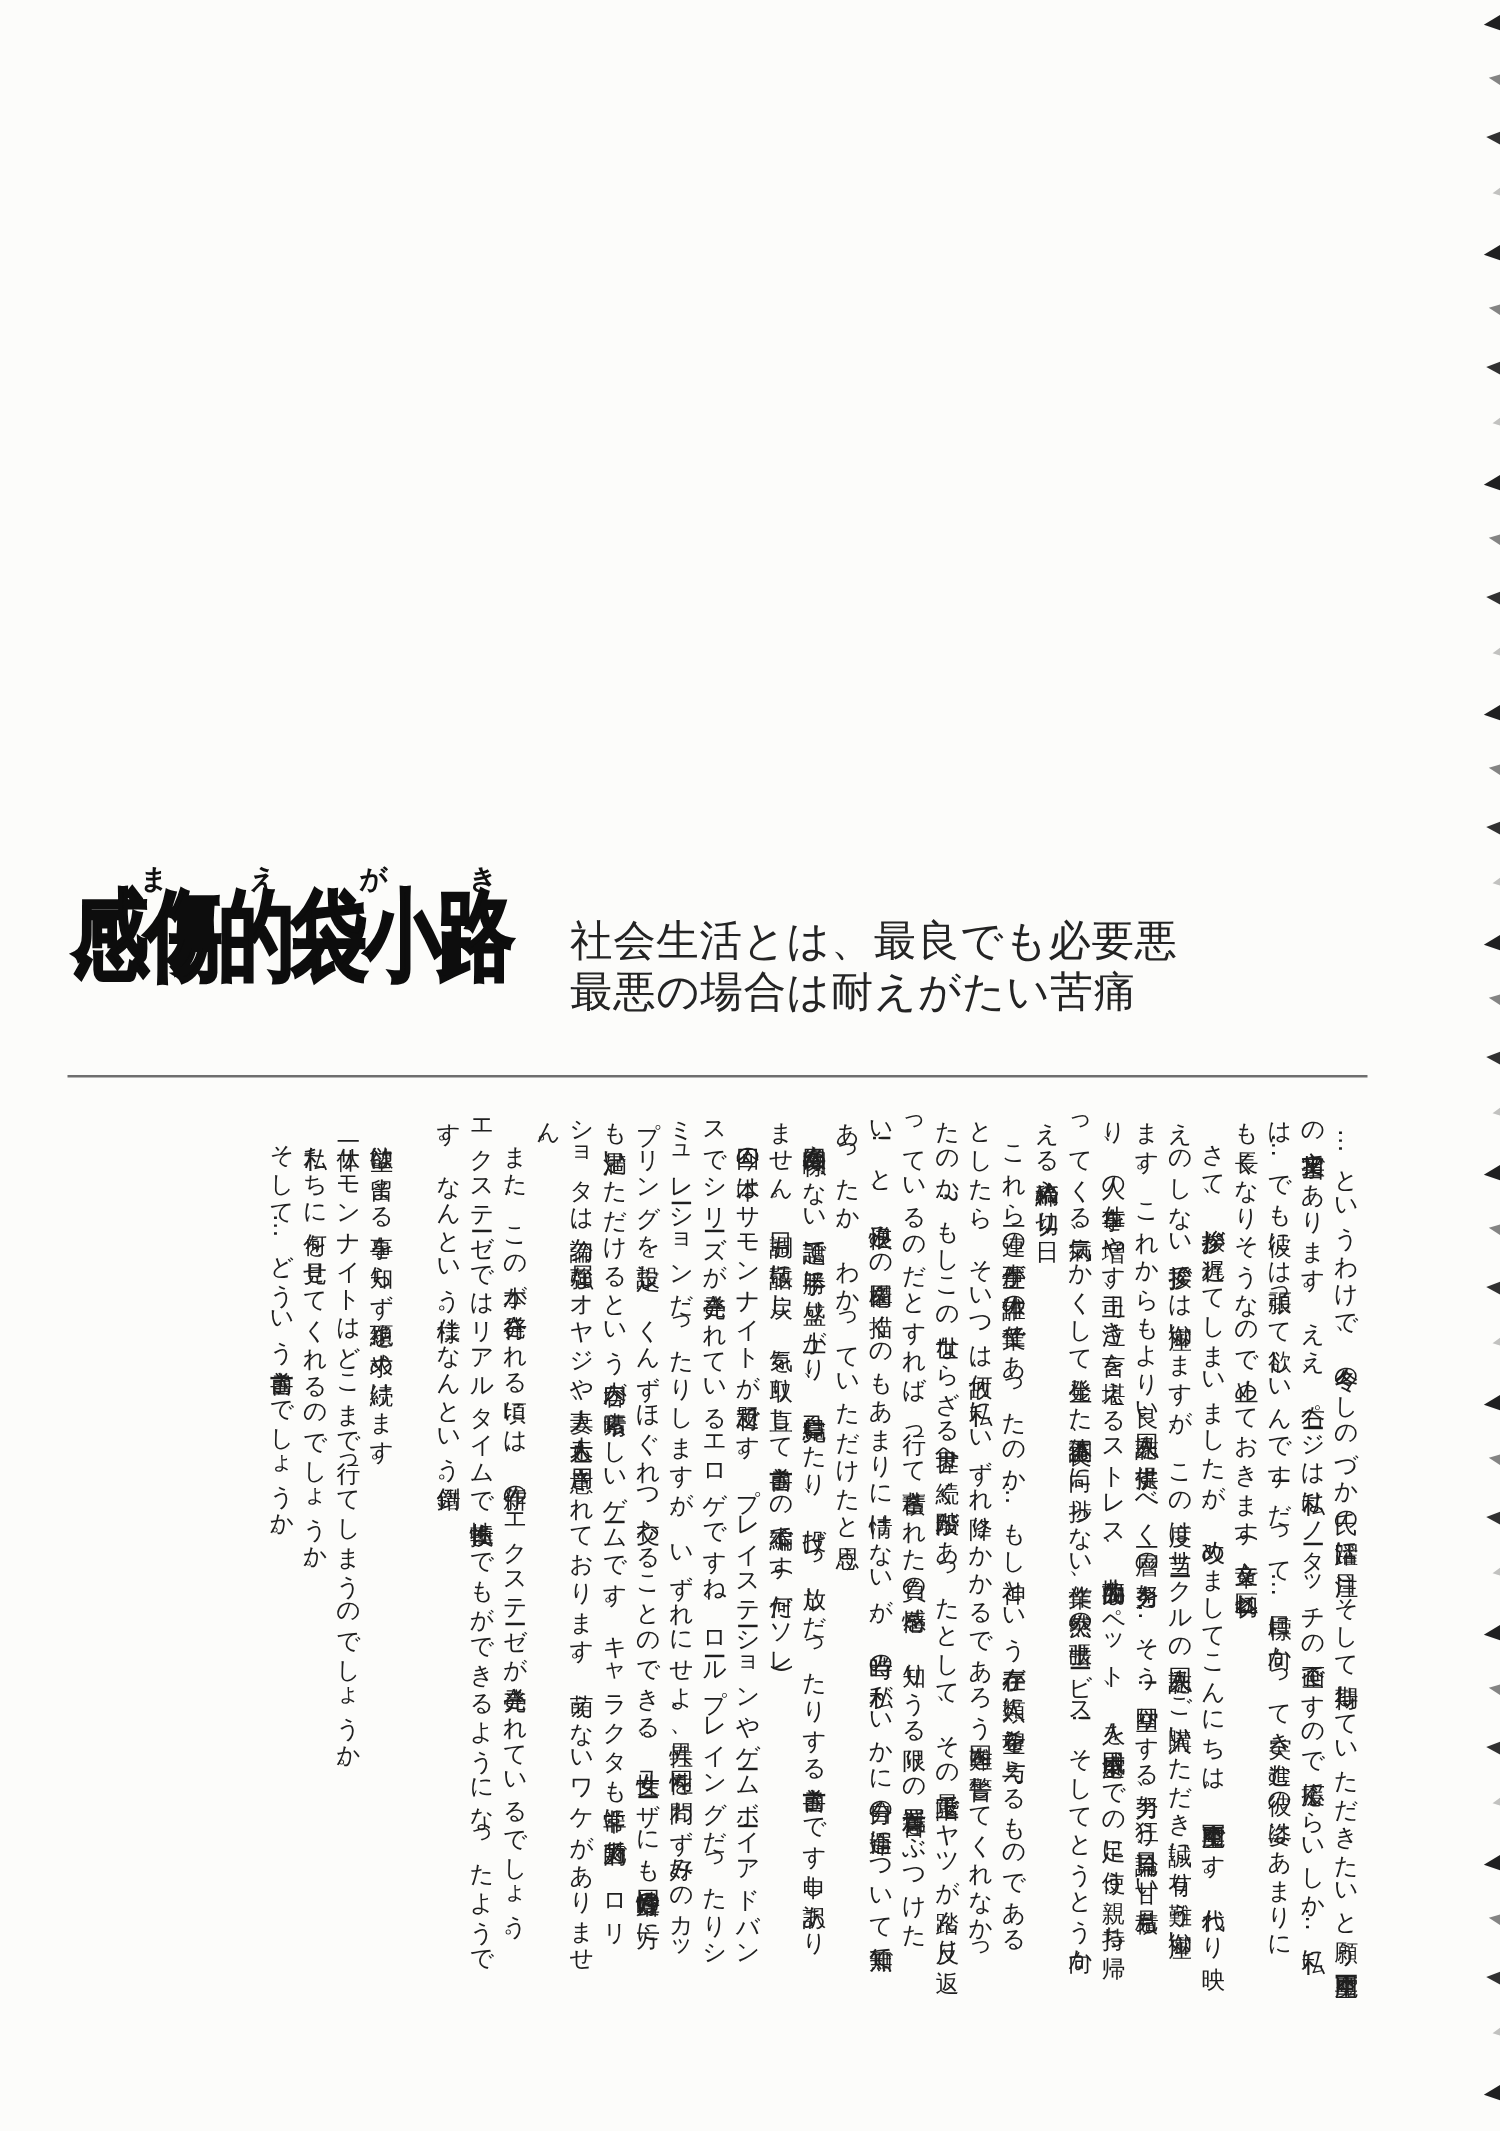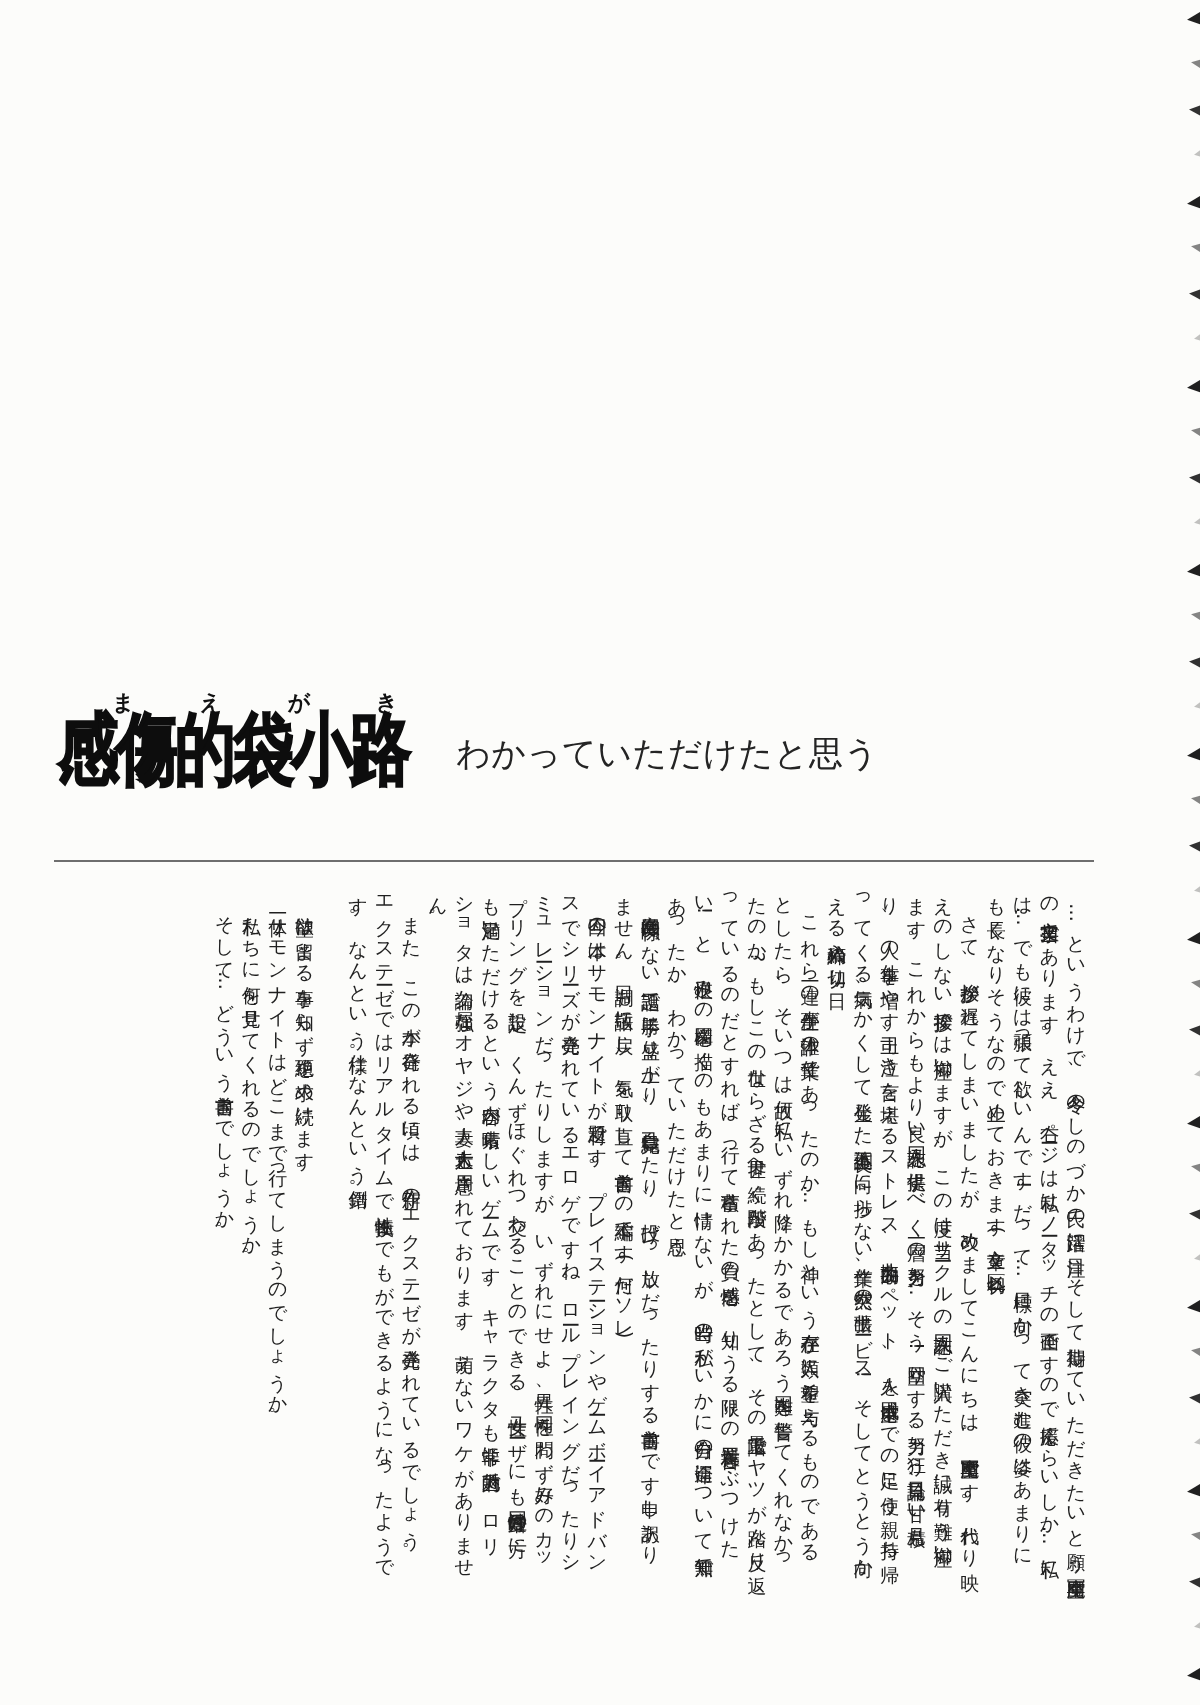--- a/index.html
+++ b/index.html
@@ -141,21 +141,22 @@
 
   <header>
     <div class="furigana">
       <span>ま</span>
       <span>え</span>
       <span>が</span>
       <span>き</span>
     </div>
     <h1 class="title">感傷的袋小路</h1>
     <div class="subtitle">
-      <div>わかっていただけたと思う</div>
+      <div>社会生活とは、最良でも必要悪</div>
+      <div>最悪の場合は耐えがたい苦痛</div>
     </div>
   </header>
 
   <div class="rule"></div>
 
   <main class="body-text">
     <p>…というわけで、今冬のしのづか氏の活躍に注目、そして期待していただきたいと願う魔空軍団の文字担当であります。ええ、右ページは私はノータッチの企画ですので応援くらいしか…私には…でも彼には頑張って欲しいんです!だって…目標に向かって突き進む彼の姿はあまりにも長くなりそうなので止めておきます(文章を区切れ)</p>
     <p>さて、挨拶が遅れてしまいましたが、改めましてこんにちは。魔空軍団です。代わり映えのしない挨拶では御座いますが、この度は当サークルの同人誌をご購入いただき誠に有り難う御座います。これからもより良い同人誌を提供すべく一層の努力を…そう!空回りする努力、狂う目論見、甘い見積もり、人の仕事を増やす上司、泣き言を堪えるストレス、非協力的なペット、人を成田空港までの足に使う親、持ち帰ってくる病気、かくして発生した体調不良、一向に捗らない作業、突然の出張サービス! そしてとうとう向かえる入稿締め切り日!</p>
     <p>これら一連の事件が一体誰の仕業であったのか…もし神という存在が人類に希望を与えるものであるとしたら、そいつは何故、私にいずれ降りかかるであろう困難を警告してくれなかったのか?もしこの世ならざる世界へ続く階段があったとして、その最上階でヤツが踏ん反り返っているのだとすれば、行って蓄積された負の感情を、知りうる限りの罵詈雑言をぶつけたい! と、逆恨みの構図を描くのもあまりに情けないが、当時の私がいかに自分の運命について無知であったか、わかっていただけたと思う。</p>
     <p>毎回々々関係のない話題で勝手に盛り上がり、自己完結したり、投げっ放しだったりする前書きです申し訳ありません。口調も敬語に戻し、気を取り直して前書きの本編です(何だソレ)</p>

